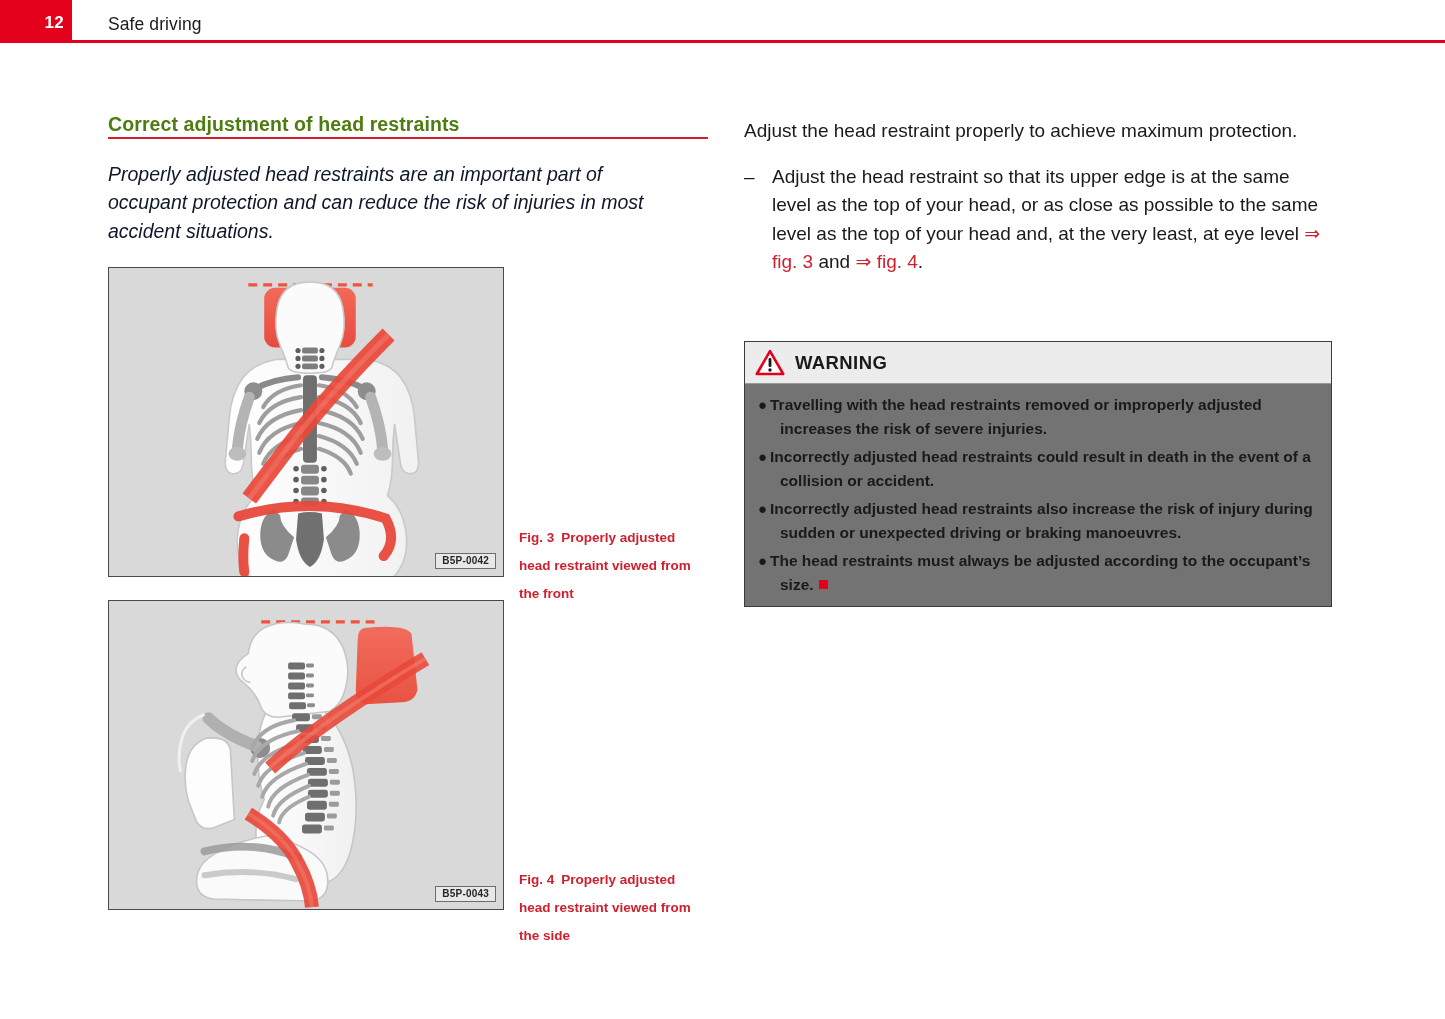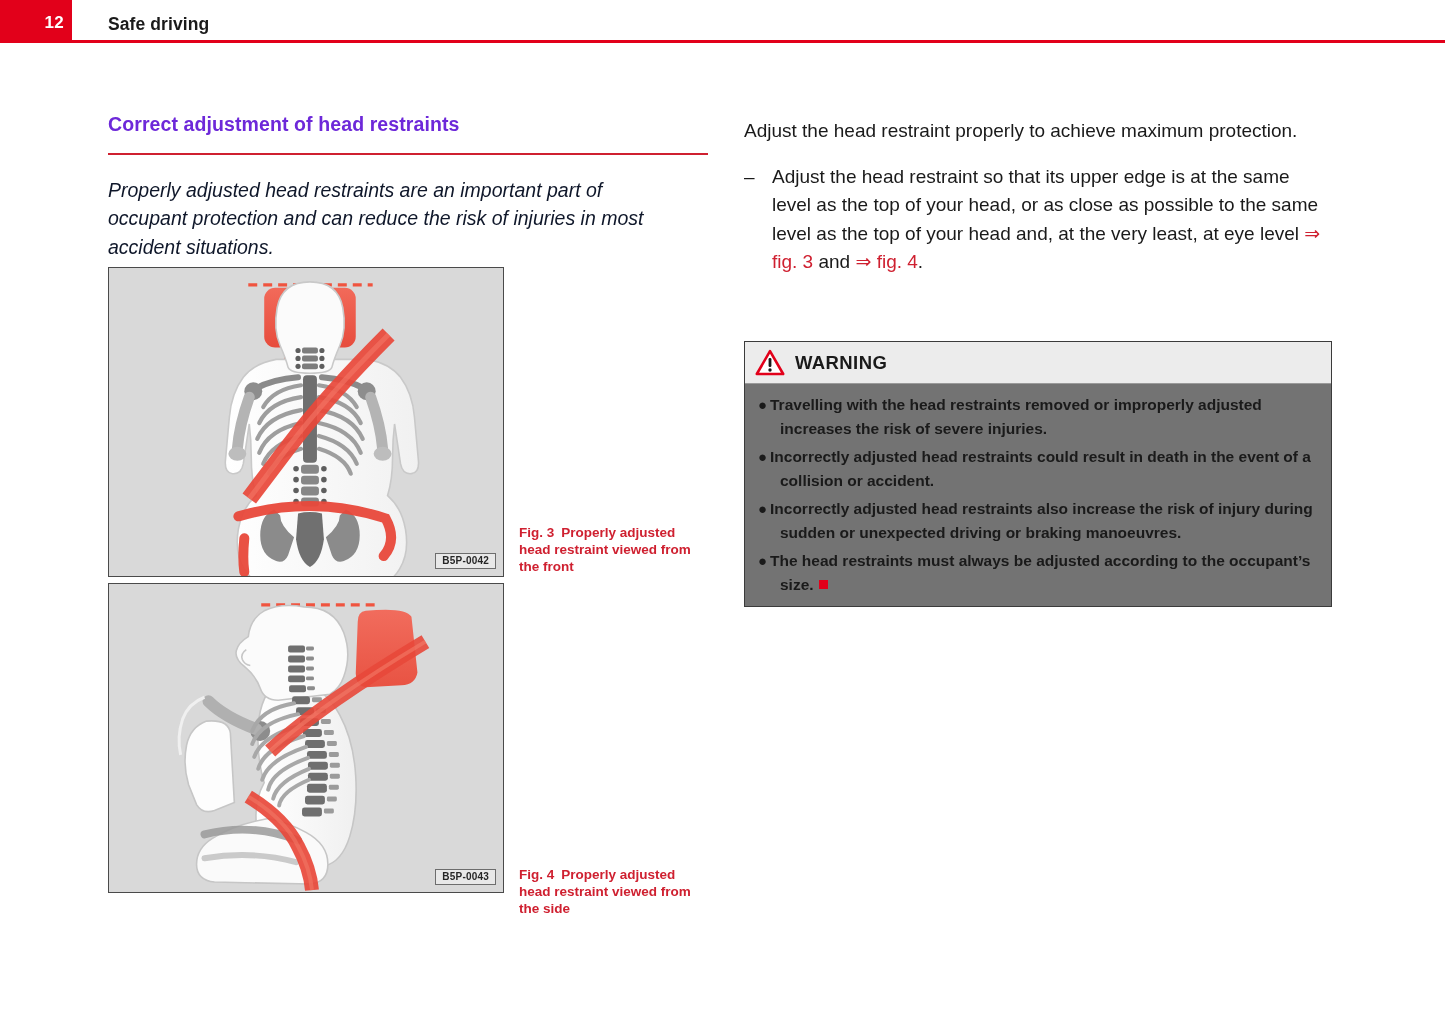--- a/index.html
+++ b/index.html
@@ -36,21 +36,21 @@
     font-size: 17px;
     font-weight: bold;
     color: #ffffff;
     letter-spacing: 0.3px;
   }
   .chapter-title {
     position: absolute;
     left: 108px;
     top: 14px;
     font-size: 17.5px;
-    font-weight: bold;
+    font-weight: normal;
     color: #1a1a1a;
     letter-spacing: 0.1px;
   }
   .header-rule {
     position: absolute;
     left: 0;
     top: 40px;
     width: 1445px;
     height: 3px;
     background: #e2001a;
@@ -59,25 +59,25 @@
   
   .left-col {
     position: absolute;
     left: 108px;
     top: 113px;
     width: 600px;
   }
   .section-heading {
     font-size: 19.5px;
     font-weight: bold;
-    color: #6d28d9;
+    color: #4d7c0f;
     letter-spacing: 0.1px;
     line-height: 22px;
     margin: 0;
-    padding-bottom: 18px;
+    padding-bottom: 2px;
   }
   .heading-rule {
     width: 600px;
     height: 1.5px;
     background: #cf2030;
     margin-bottom: 21px;
   }
   .intro-text {
     font-style: italic;
     font-size: 19.5px;
@@ -86,21 +86,21 @@
     margin: 0;
     width: 575px;
   }
 
   
   .figure-block {
     position: absolute;
     left: 108px;
   }
   .figure-1 { top: 267px; }
-  .figure-2 { top: 583px; border-radius: 13px; }
+  .figure-2 { top: 600px; border-radius: 13px; }
 
   .figure-frame {
     position: relative;
     width: 396px;
     height: 310px;
     background: #d9d9d9;
     border: 1.5px solid #4a4a4a;
     box-sizing: border-box;
     overflow: hidden;
   }
@@ -125,21 +125,21 @@
     font-family: "Liberation Sans", sans-serif;
   }
 
   .figure-caption {
     position: absolute;
     left: 519px;
     width: 190px;
     font-size: 13.5px;
     font-weight: bold;
     color: #cf2030;
-    line-height: 17px;
+    line-height: 28px;
   }
   .cap-1 { top: 524px; }
   .cap-2 { top: 866px; }
   .caption-label { margin-right: 7px; }
 
   
   .right-col {
     position: absolute;
     left: 744px;
     top: 113px;

